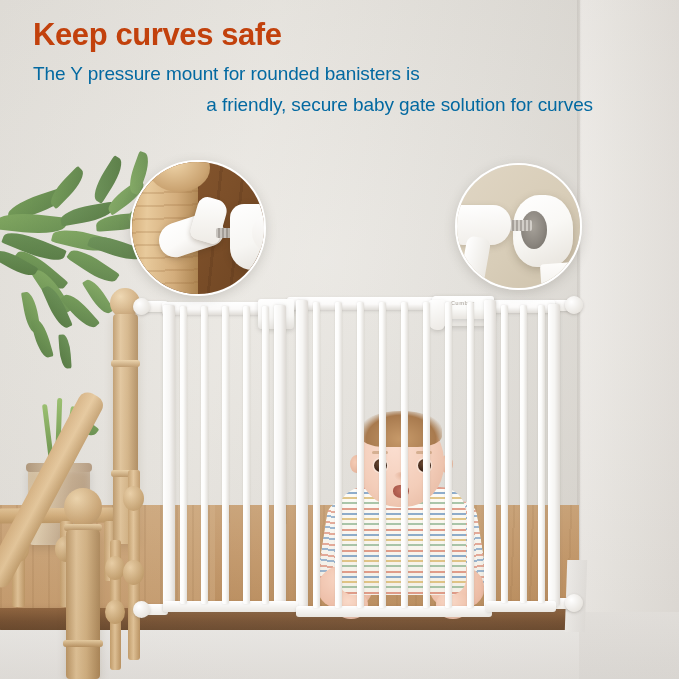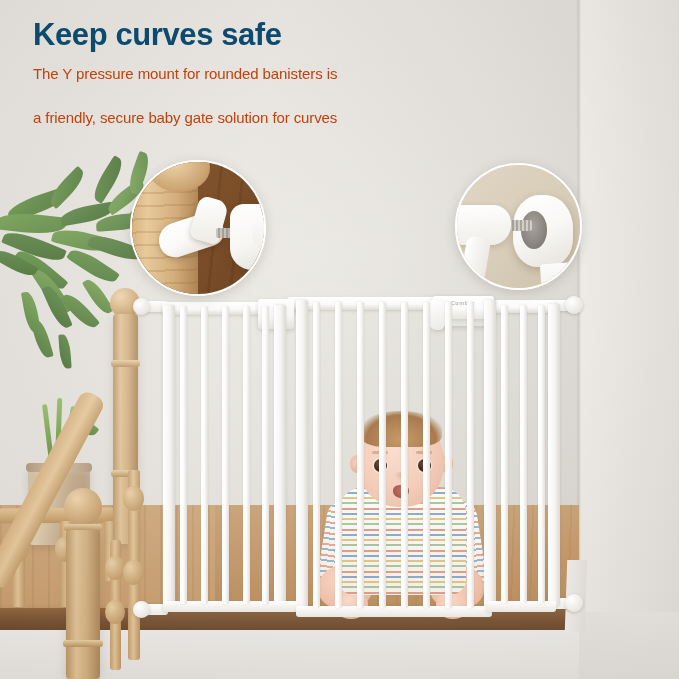--- a/index.html
+++ b/index.html
@@ -26,26 +26,26 @@
   }
   .wall-vign {
     position:absolute; inset:0;
     background:radial-gradient(ellipse 95% 70% at 48% 38%,rgba(255,255,255,.25),rgba(150,145,138,.12) 100%);
   }
 
   
   .hdr { position:absolute; left:33px; top:18px; width:560px; z-index:40; }
   .hl {
     font-size:31px; line-height:33px; font-weight:bold;
-    color:#0c4a6e; letter-spacing:-0.4px; white-space:nowrap;
+    color:#c2410c; letter-spacing:-0.4px; white-space:nowrap;
   }
   .sub {
     margin-top:9px;
-    font-size:15px; line-height:27px; font-weight:normal;
-    color:#c2410c; letter-spacing:-0.1px; white-space:nowrap;
+    font-size:19px; line-height:27px; font-weight:normal;
+    color:#0369a1; letter-spacing:-0.1px; white-space:nowrap;
   }
 
   
   .floor-wood {
     position:absolute; left:0px; top:505px; width:579px; height:110px;
     background:
       repeating-linear-gradient(92deg,rgba(150,104,56,.18) 0px,rgba(150,104,56,.18) 2px,rgba(0,0,0,0) 2px,rgba(0,0,0,0) 19px),
       linear-gradient(180deg,#c79a68 0%,#c2915d 42%,#b8854f 100%);
   }
   .floor-wood2 {
@@ -545,16 +545,16 @@
     <div class="iz-arm"></div>
     <div class="iz-stem"></div>
     <div class="iz-tail"></div>
   </div>
 
   <div class="wall-vign"></div>
 
   <div class="hdr">
     <div class="hl">Keep curves safe</div>
     <div class="sub">The Y pressure mount for rounded banisters is</div>
-    <div class="sub" style="margin-top:17px;">a friendly, secure baby gate solution for curves</div>
+    <div class="sub" style="margin-top:4px;text-align:right;">a friendly, secure baby gate solution for curves</div>
   </div>
 
 </div>
 
 </body></html>

